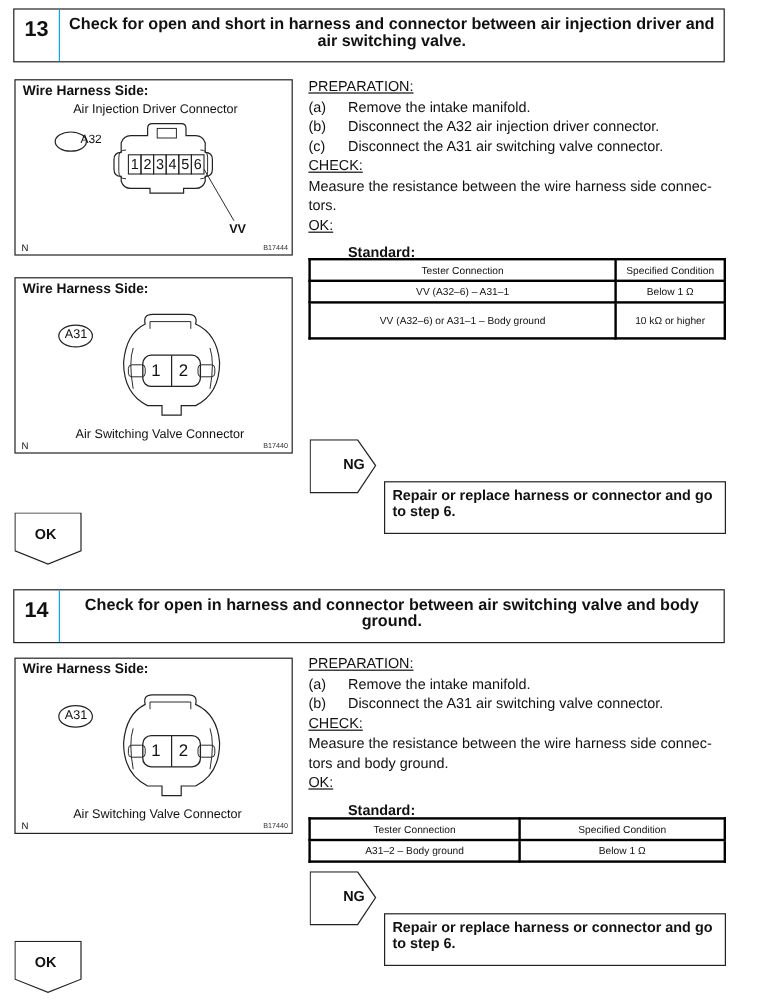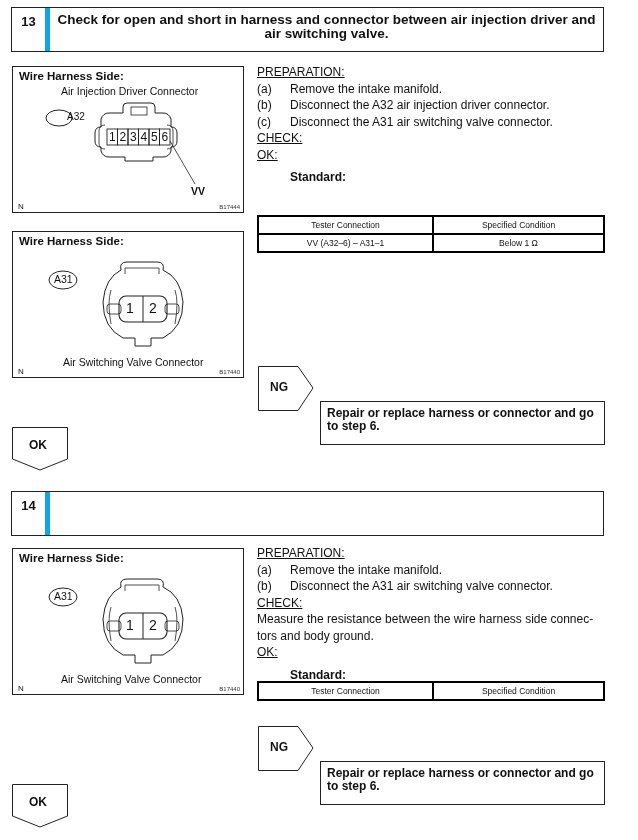--- a/index.html
+++ b/index.html
@@ -3,21 +3,21 @@
 <meta charset="utf-8">
 <style>
   html, body { margin: 0; padding: 0; background: #ffffff; }
   body { width: 638px; height: 840px; position: relative; overflow: hidden;
          font-family: "Liberation Sans", sans-serif; color: #111; }
   .abs { position: absolute; }
 
   
   .step-header { position: absolute; left: 11px; width: 593px; border: 1px solid #222;
                  display: flex; box-sizing: border-box; }
-  .step-num { width: 38px; border-right: 5px solid #0ea5e9; font-weight: bold; font-size: 13px;
+  .step-num { width: 38px; border-right: 1px solid #0ea5e9; font-weight: bold; font-size: 18px;
               display: flex; justify-content: center; padding-top: 6px; box-sizing: border-box; }
   .step-title { flex: 1; font-weight: bold; font-size: 13.5px; line-height: 14px;
                 padding: 5px 6px 7px 6px; text-align: center; }
 
   
   .illus { position: absolute; left: 12px; width: 232px; border: 1px solid #222; box-sizing: border-box;
            background: #fff; }
   .illus .wh { position: absolute; left: 6px; top: 3px; font-weight: bold; font-size: 11.5px; }
   .illus .n { position: absolute; left: 5px; bottom: 1px; font-size: 8px; }
   .illus .code { position: absolute; right: 3px; bottom: 2px; font-size: 6px; color: #333; }
@@ -35,21 +35,21 @@
                font-size: 8.5px; }
   table.spec td, table.spec th { border: 2px solid #000000; text-align: center; font-weight: normal;
                padding: 0; line-height: 12px; margin-top: 36px; }
   table.spec th { height: 16px; }
   table.spec td { height: 16px; }
   table.spec .c1 { width: 173px; }
 
   
   .ng-wrap { position: absolute; left: 258px; }
   .ng-arrow { position: absolute; left: 0; top: 0; }
-  .ng-label { position: absolute; left: 12px; font-weight: bold; font-size: 12px; }
+  .ng-label { position: absolute; left: 28px; font-weight: bold; font-size: 12px; }
   .ng-text { position: absolute; left: 62px; width: 285px; border: 1px solid #222; box-sizing: border-box;
              font-weight: bold; font-size: 12px; line-height: 13px; padding: 5px 6px; margin-top: 34px; }
 
   
   .ok-wrap { position: absolute; left: 12px; }
   .ok-label { position: absolute; left: 17px; font-weight: bold; font-size: 12px; }
 </style>
 </head>
 <body>
 
@@ -123,54 +123,60 @@
   </div>
   <div class="item">
     <span class="lt">(b)</span>
     <span>Disconnect the A32 air injection driver connector.</span>
   </div>
   <div class="item">
     <span class="lt">(c)</span>
     <span>Disconnect the A31 air switching valve connector.</span>
   </div>
   <div class="hd">CHECK:</div>
+  <div style="width:350px;">Measure the resistance between the wire harness side connec-tors.</div>
   <div class="hd">OK:</div>
   <div class="std">Standard:</div>
 </div>
 
 <table class="spec" style="top:215px;">
   <tbody>
       <tr>
     <th class="c1">Tester Connection</th>
     <th>Specified Condition</th>
   </tr>
   <tr>
     <td class="c1">VV (A32–6) – A31–1</td>
     <td>Below 1 Ω</td>
   </tr>
+  <tr>
+    <td class="c1" style="height:28px;padding:0 40px;">VV (A32–6) or A31–1 – Body ground</td>
+    <td>10 kΩ or higher</td>
+  </tr>
 </tbody>
   </table>
 
 <div class="ng-wrap" style="top:366px;width:350px;height:46px;">
   <svg class="ng-arrow" width="62" height="46">
     <path d="M0.5,0.5 L40,0.5 L55,22 L40,44.5 L0.5,44.5 Z" fill="#fff" stroke="#222" stroke-width="1"></path>
   </svg>
   <span class="ng-label" style="top:14px;">NG</span>
   <div class="ng-text" style="top:1px;height:44px;">Repair or replace harness or connector and go to step 6.</div>
 </div>
 
 <div class="ok-wrap" style="top:427px;width:58px;height:44px;">
   <svg width="58" height="44">
     <path d="M0.5,0.5 L55.5,0.5 L55.5,32 L28,43 L0.5,32 Z" fill="#fff" stroke="#222" stroke-width="1"></path>
   </svg>
   <span class="ok-label" style="top:11px;">OK</span>
 </div>
 
 <div class="step-header" style="top:491px;height:45px;">
   <div class="step-num">14</div>
+  <div class="step-title">Check for open in harness and connector between air switching valve and body ground.</div>
 </div>
 
 <div class="illus" style="top:548px;height:147px;">
   <span class="wh">Wire Harness Side:</span>
   <svg width="232" height="147">
     <ellipse cx="50" cy="48" rx="14" ry="9" fill="none" stroke="#222" stroke-width="1"></ellipse>
     <path d="M108,38 Q106,30 114,30 L144,30 Q152,30 150,38 Q168,46 170,70 Q170,96 150,106 L138,106 L138,114 L122,114 L122,106 L110,106 Q90,96 90,70 Q92,46 108,38 Z" fill="none" stroke="#222" stroke-width="1"></path>
     <path d="M112,42 L112,36 L146,36 L146,42" fill="none" stroke="#222" stroke-width="0.8"></path>
     <path d="M98,58 Q94,70 98,92" fill="none" stroke="#222" stroke-width="0.8"></path>
     <path d="M162,58 Q166,70 162,92" fill="none" stroke="#222" stroke-width="0.8"></path>
@@ -202,20 +208,24 @@
   <div class="hd">OK:</div>
   <div class="std">Standard:</div>
 </div>
 
 <table class="spec" style="top:681px;">
   <tbody>
       <tr>
     <th class="c1">Tester Connection</th>
     <th>Specified Condition</th>
   </tr>
+  <tr>
+    <td class="c1">A31–2 – Body ground</td>
+    <td>Below 1 Ω</td>
+  </tr>
 </tbody>
   </table>
 
 <div class="ng-wrap" style="top:726px;width:350px;height:46px;">
   <svg class="ng-arrow" width="62" height="46">
     <path d="M0.5,0.5 L40,0.5 L55,22 L40,44.5 L0.5,44.5 Z" fill="#fff" stroke="#222" stroke-width="1"></path>
   </svg>
   <span class="ng-label" style="top:14px;">NG</span>
   <div class="ng-text" style="top:1px;height:44px;">Repair or replace harness or connector and go to step 6.</div>
 </div>

